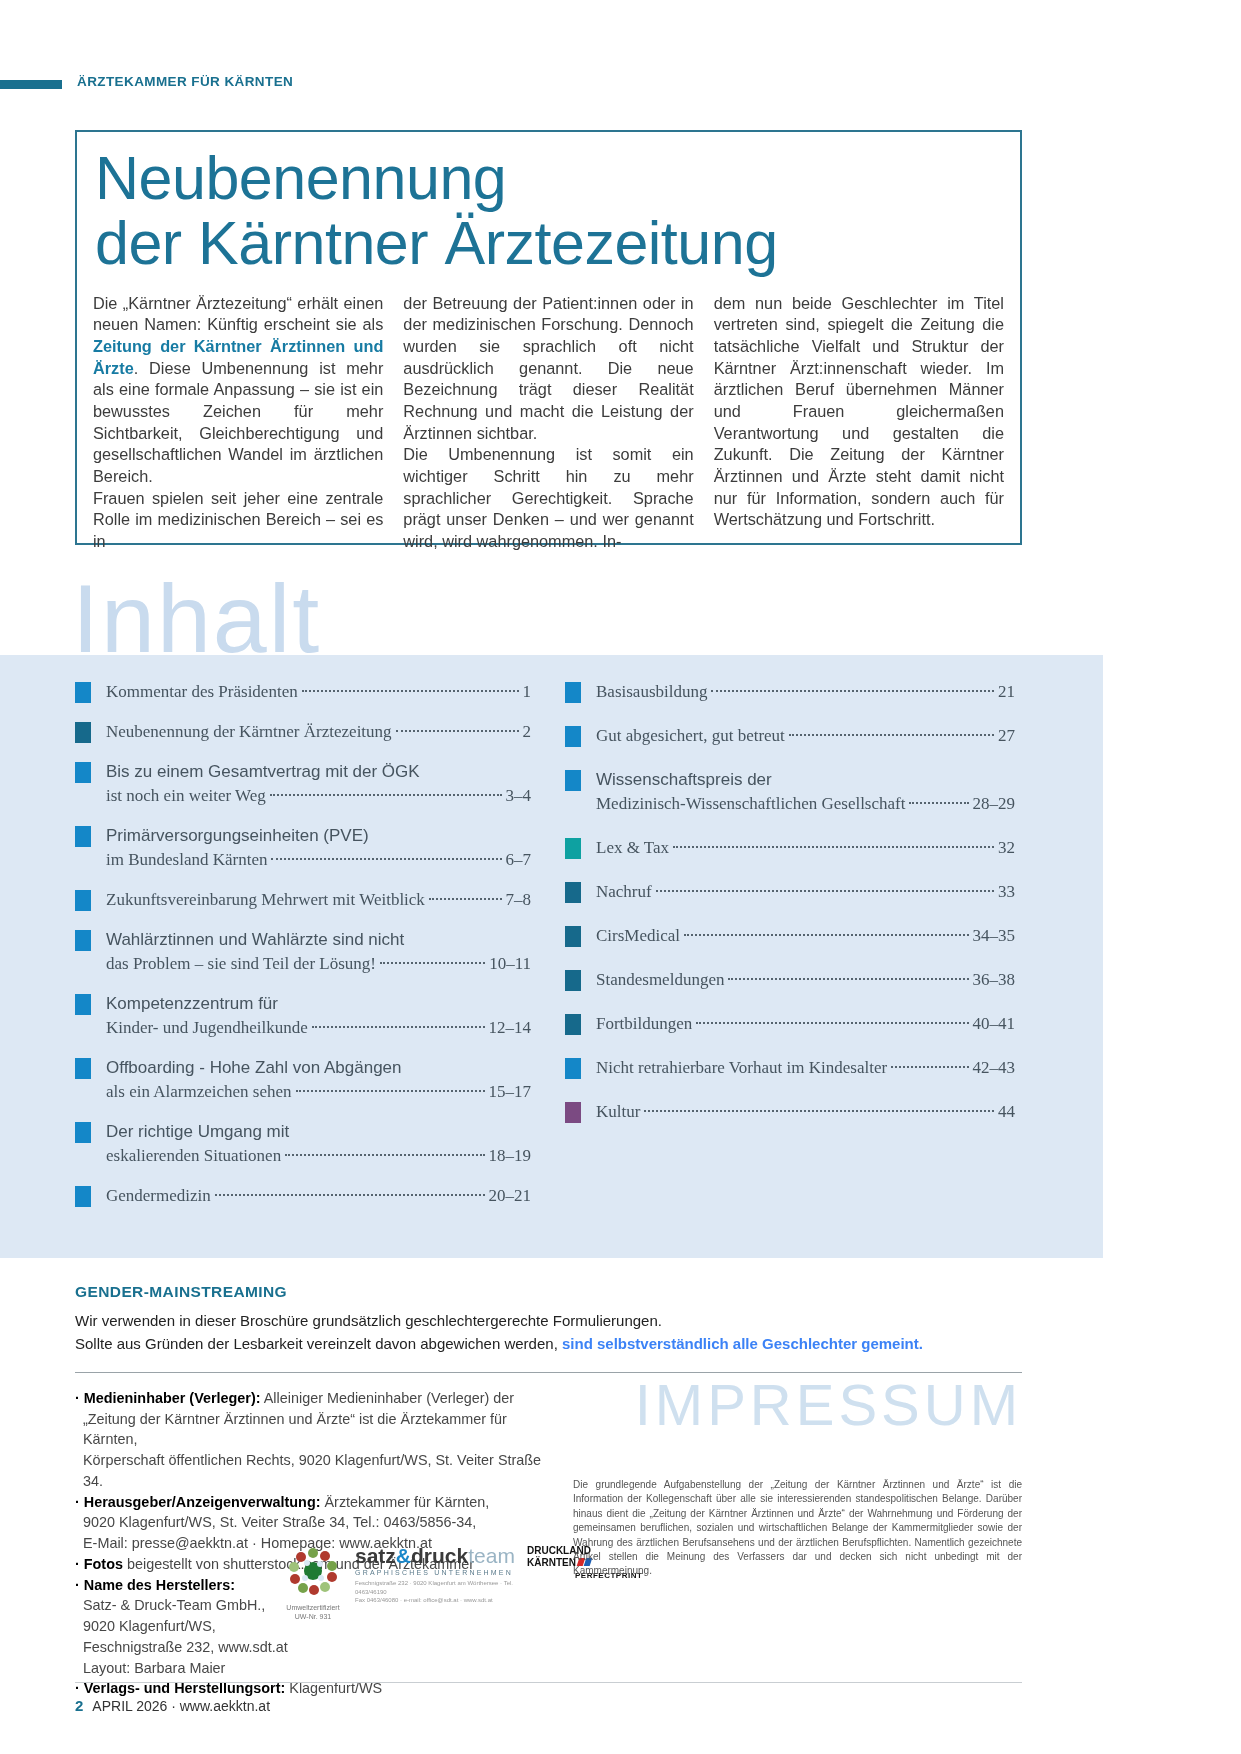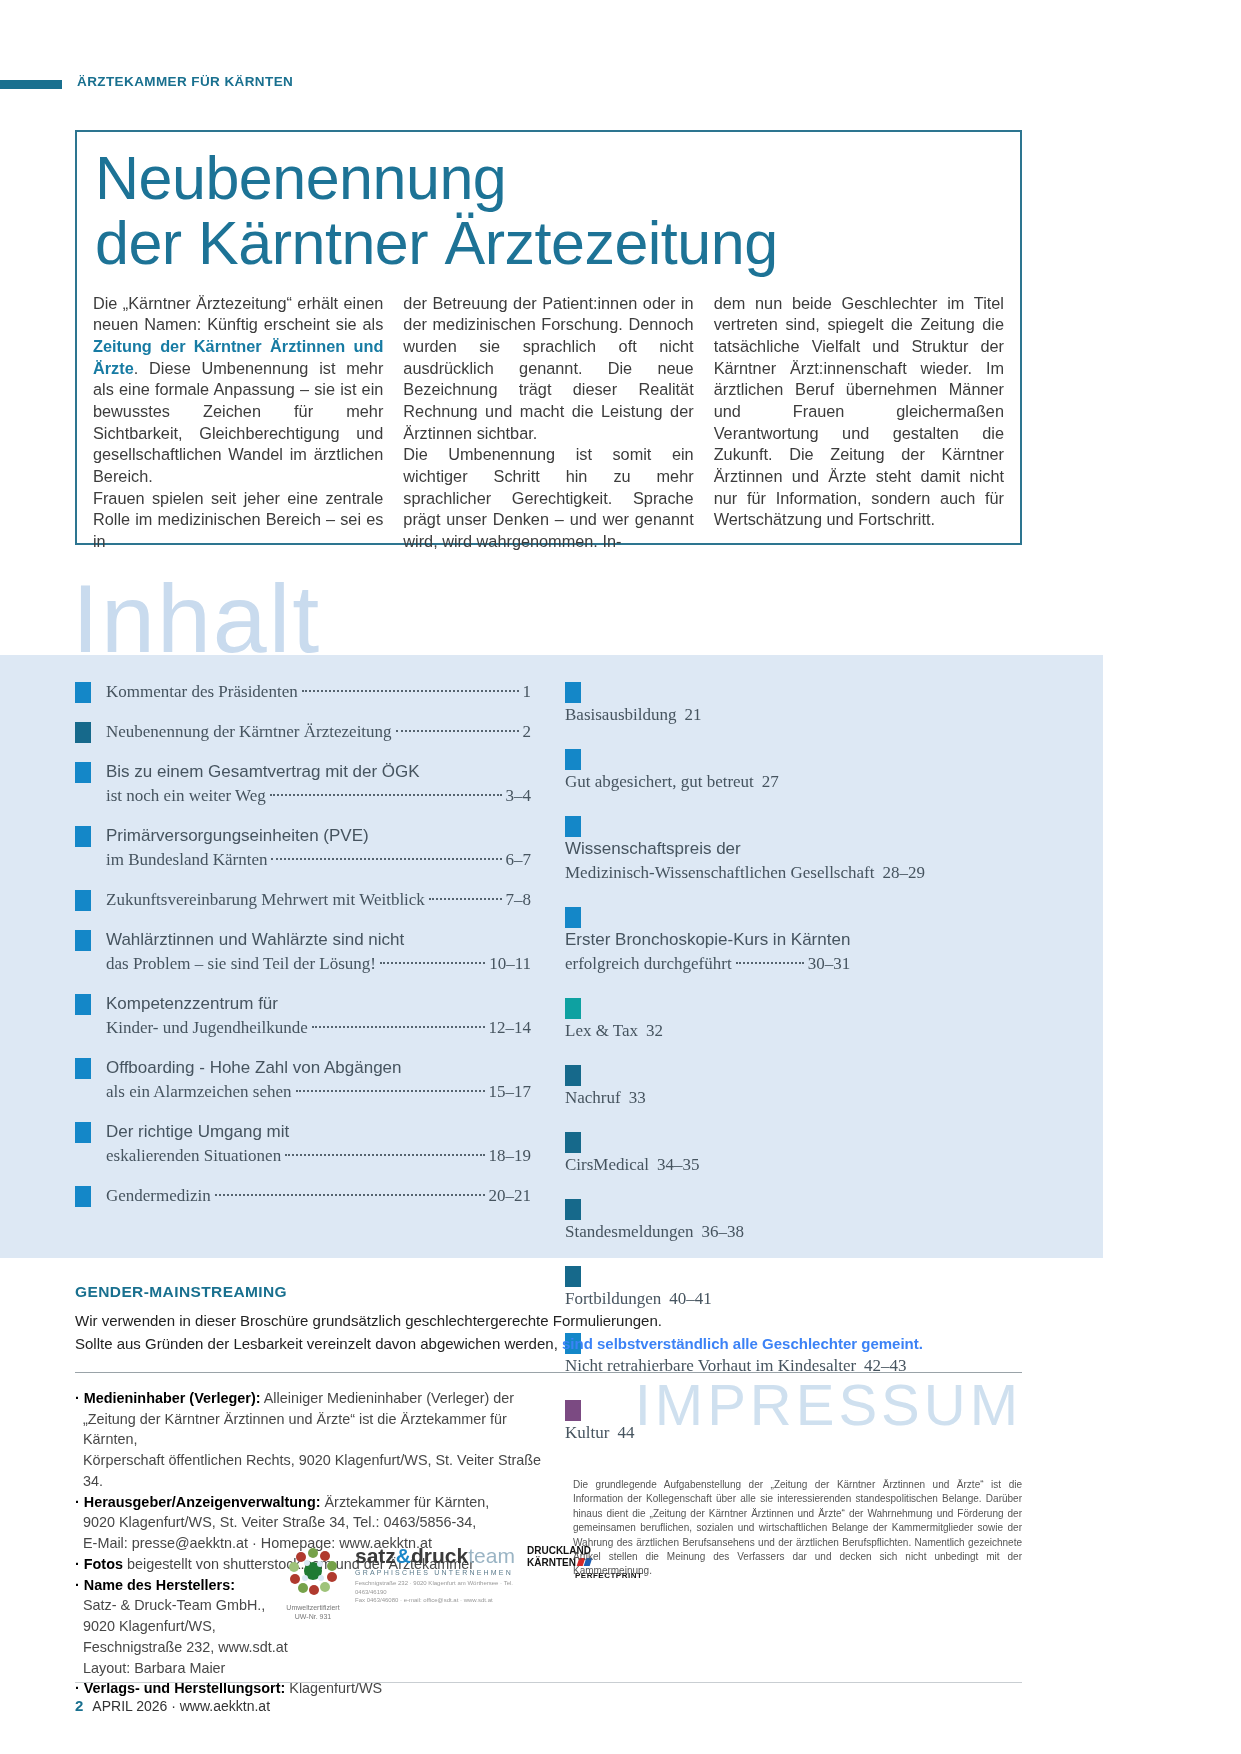--- a/index.html
+++ b/index.html
@@ -17,21 +17,21 @@
   .article-col p{margin:0;}
   .bold-teal{color:#177ba3;font-weight:bold;}
   
   .toc-band{position:absolute;left:0;top:655px;width:1103px;height:603px;background:#dde8f4;}
   .inhalt-word{position:absolute;left:72px;top:570px;font-size:97px;font-weight:300;color:#c9dbee;letter-spacing:2px;line-height:1;}
   .toc-col{position:absolute;top:680px;}
   #toc-left{left:75px;width:456px;}
   #toc-right{left:565px;width:450px;}
   .toc-item{display:flex;align-items:flex-start;}
   #toc-left .toc-item{margin-bottom:16px;}
-  #toc-right .toc-item{margin-bottom:20px;flex-direction:column;}
+  #toc-right .toc-item{margin-bottom:20px;}
   .toc-marker{width:16px;height:21px;flex:none;margin:2px 15px 0 0;}
   .toc-text{flex:1;font-size:17px;line-height:24px;color:#46545f;}
   .toc-line{display:flex;align-items:baseline;font-family:Liberation Serif, serif;}
   .leader{flex:1;border-bottom:2px dotted #55636e;margin:0 4px;transform:translateY(-5px);}
   .toc-page{white-space:nowrap;}
   
   .gender{position:absolute;left:75px;top:1283px;width:947px;}
   .gender-heading{font-size:15.5px;font-weight:bold;color:#19708f;letter-spacing:.4px;margin-bottom:8px;}
   .gender-line{font-size:15px;color:#222;line-height:1.55;}
   .gender-line .b{font-weight:bold;color:#3b82f6;}
@@ -227,31 +227,20 @@
         </div>
       </div>
       <div class="toc-item">
         <span class="toc-marker" style="background: rgb(20, 135, 200);"></span>
         <div class="toc-text">
           <div>Wissenschaftspreis der</div>
           <div class="toc-line">
             <span>Medizinisch-Wissenschaftlichen Gesellschaft</span>
             <span class="leader"></span>
             <span class="toc-page">28–29</span>
-          </div>
-        </div>
-      </div>
-      <div class="toc-item">
-        <span class="toc-marker" style="background: rgb(20, 135, 200);"></span>
-        <div class="toc-text">
-          <div>Erster Bronchoskopie-Kurs in Kärnten</div>
-          <div class="toc-line">
-            <span>erfolgreich durchgeführt</span>
-            <span class="leader"></span>
-            <span class="toc-page">30–31</span>
           </div>
         </div>
       </div>
       <div class="toc-item">
         <span class="toc-marker" style="background: rgb(14, 161, 161);"></span>
         <div class="toc-text">
           <div class="toc-line">
             <span>Lex &amp; Tax</span>
             <span class="leader"></span>
             <span class="toc-page">32</span>

